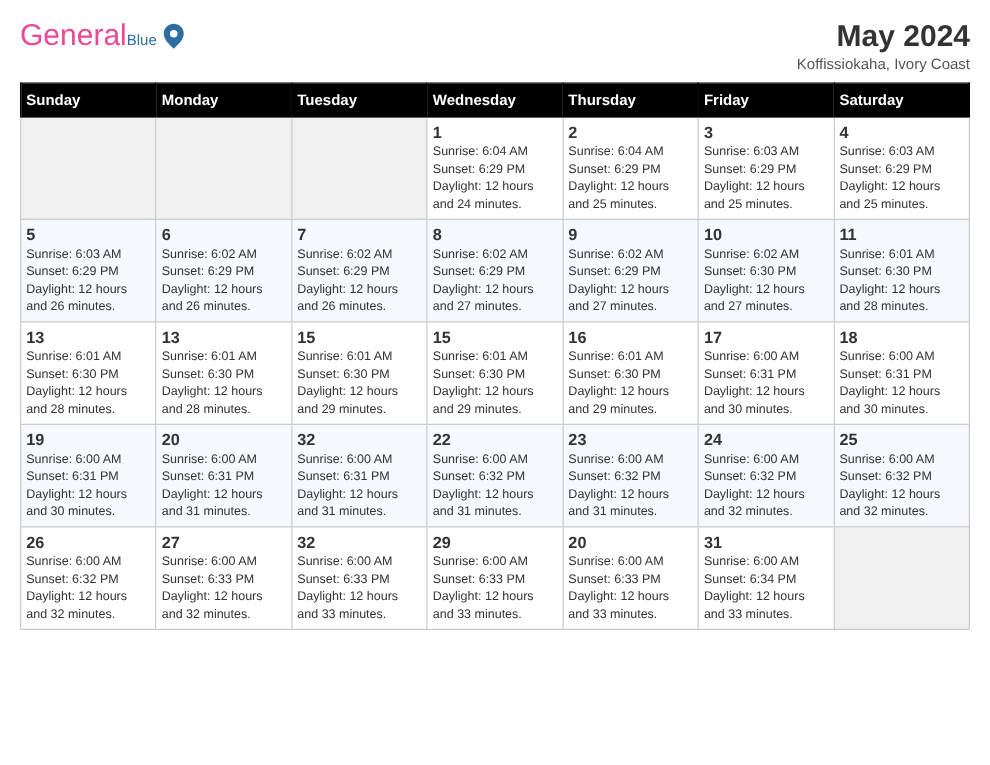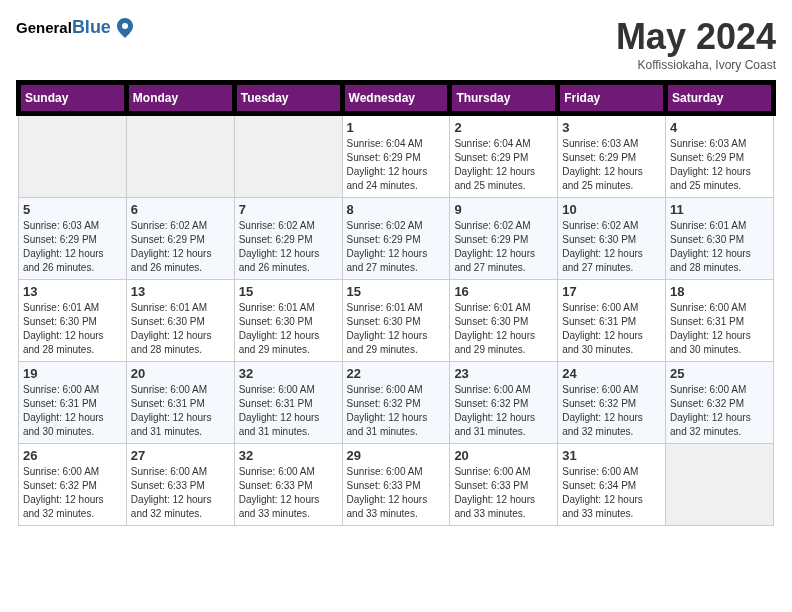--- a/index.html
+++ b/index.html
@@ -27,41 +27,41 @@
     }
     .logo-icon {
       width: 24px;
       height: 24px;
       margin-left: 2px;
     }
     .title-area {
       text-align: right;
     }
     .month-year {
-      font-size: 36px;
+      font-size: 24px;
       font-weight: bold;
       color: #333;
     }
     .location {
       font-size: 12px;
       color: #555;
     }
     table {
       width: 100%;
       border-collapse: collapse;
       font-size: 11px;
     }
     th {
-      background-color: #701a75;
+      background-color: #000000;
       color: #fff;
       text-align: left;
       padding: 6px 4px;
       font-size: 12px;
       font-weight: bold;
-      border: 5px solid #000000;
+      border: 1px solid #000000;
     }
     td {
       border: 1px solid #ccc;
       vertical-align: top;
       padding: 4px;
       width: calc(100% / 7);
       min-height: 80px;
       height: 80px;
     }
     td.empty {
@@ -88,21 +88,21 @@
       background: #f0f0f0 !important;
     }
   </style>
 </head>
 <body>
 
 <div class="header-area">
   <div class="logo">
     <div class="logo-text">
       <span>
-        <span style="color:#000000; font-size:15px; font-weight:bold;">General</span><span style="color:#2e6da4; font-size:18px; font-weight:bold;">Blue</span>
+        <span style="color:#ec4899; font-size:24px; font-weight:normal;">General</span><span style="color:#2e6da4; font-size:12px; font-weight:normal;">Blue</span>
       </span>
     </div>
     <svg class="logo-icon" viewBox="0 0 24 24" fill="#2e6da4">
       <path d="M12 2C8 2 4 5 4 10c0 3 2 6 4 8l4 4 4-4c2-2 4-5 4-8 0-5-4-8-8-8zm0 11a3 3 0 110-6 3 3 0 010 6z"></path>
     </svg>
   </div>
   <div class="title-area">
     <div class="month-year">May 2024</div>
     <div class="location">Koffissiokaha, Ivory Coast</div>
   </div>

